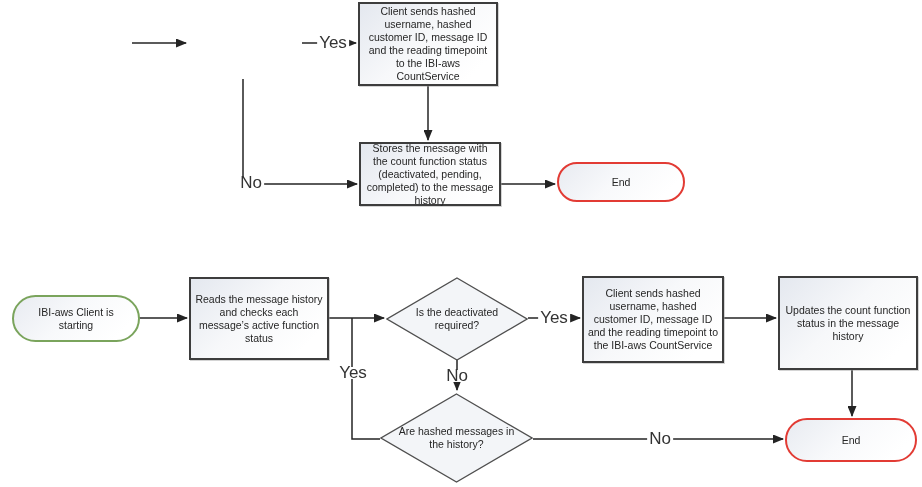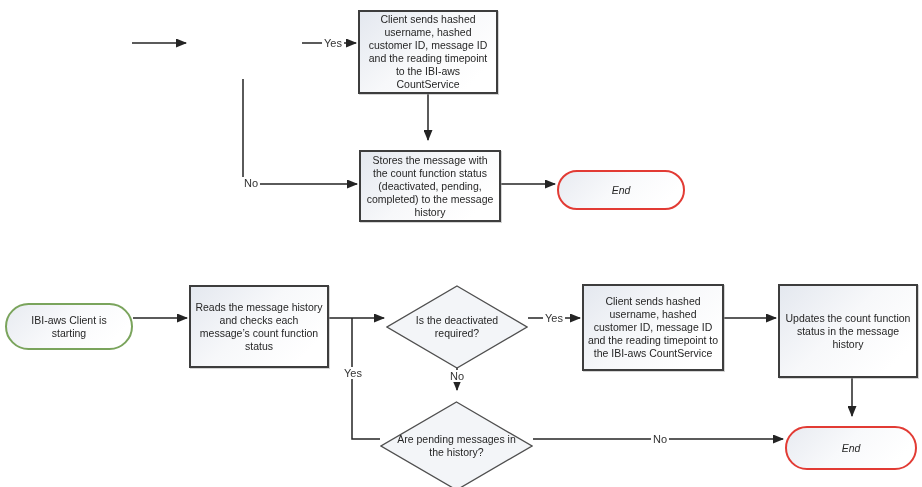--- a/index.html
+++ b/index.html
@@ -20,48 +20,47 @@
   .node {
     position: absolute;
     display: flex;
     align-items: center;
     justify-content: center;
     text-align: center;
     font-size: 10.5px;
     line-height: 13px;
     color: #262626;
     box-sizing: border-box;
-    margin-top: 8px;
   }
   .process {
     border: 2px solid #3d3d3d;
     background: linear-gradient(135deg, #e4e8ef 0%, #f7f8fa 45%, #ffffff 85%);
     padding: 2px 3px;
     box-shadow: 1px 1px 0 rgba(160,160,160,0.45);
   }
   .terminator {
     border-radius: 24px;
     background: linear-gradient(135deg, #e8ebf1 0%, #f8f9fb 45%, #ffffff 85%);
     padding: 2px 6px;
   }
   .terminator.start { border: 2px solid #7aa45c; }
-  .terminator.end   { border: 2px solid #e23b34; font-style: italic; }
+  .terminator.end   { border: 2px solid #e23b34; }
   .decision { background: transparent; }
   .decision svg { position: absolute; left: 0; top: 0; width: 100%; height: 100%; }
   .decision .dtext {
     position: relative;
     z-index: 1;
     padding: 0 14px;
   }
   .edge-label {
     position: absolute;
     transform: translate(-50%, -50%);
     background: #ffffff;
     padding: 0 2px;
-    font-size: 11px;
+    font-size: 17px;
     line-height: 12px;
     color: #333333;
     z-index: 2;
     white-space: nowrap;
   }
 </style>
 </head>
 <body>
 
 <div class="canvas">
@@ -84,47 +83,47 @@
     <path d="M852,362 V416" fill="none" stroke="#242424" stroke-width="1.5" marker-end="url(#arrow)"></path>
     <path d="M457,360 V390" fill="none" stroke="#242424" stroke-width="1.5" marker-end="url(#arrow)"></path>
     <path d="M380,439 H352 V318" fill="none" stroke="#242424" stroke-width="1.5"></path>
     <path d="M533,439 H783" fill="none" stroke="#242424" stroke-width="1.5" marker-end="url(#arrow)"></path>
   </svg>
 
 
 
   <div class="node process" style="left:358px; top:2px; width:140px; height:84px;">Client sends hashed username, hashed customer ID, message ID and the reading timepoint to the IBI-aws CountService</div>
 
-  <div class="node process" style="left:359px; top:142px; width:142px; height:72px;">Stores the message with the count function status (deactivated, pending, completed) to the message history</div>
+  <div class="node process" style="left:359px; top:142px; width:142px; height:64px;">Stores the message with the count function status (deactivated, pending, completed) to the message history</div>
 
   <div class="node terminator end" style="left:557px; top:162px; width:128px; height:40px;">End</div>
 
   <span class="edge-label" style="left:333px; top:43px;">Yes</span>
   <span class="edge-label" style="left:251px; top:183px;">No</span>
 
-  <div class="node terminator start" style="left:5px; top:295px; width:128px; height:47px;">IBI-aws Client is starting</div>
+  <div class="node terminator start" style="left:12px; top:295px; width:128px; height:47px;">IBI-aws Client is starting</div>
 
-  <div class="node process" style="left:189px; top:277px; width:140px; height:83px;">Reads the message history and checks each message’s count function status</div>
+  <div class="node process" style="left:189px; top:277px; width:140px; height:83px;">Reads the message history and checks each message’s active function status</div>
 
   <div class="node decision" style="left:386px; top:277px; width:142px; height:84px;">
     <svg viewBox="0 0 142 84">
       <polygon points="71,1 141,42 71,83 1,42" fill="#f3f5f8" stroke="#4f4f4f" stroke-width="1.3"></polygon>
     </svg>
     <div class="dtext">Is the deactivated required?</div>
   </div>
 
   <div class="node process" style="left:582px; top:276px; width:142px; height:87px;">Client sends hashed username, hashed customer ID, message ID and the reading timepoint to the IBI-aws CountService</div>
 
   <div class="node process" style="left:778px; top:276px; width:140px; height:94px;">Updates the count function status in the message history</div>
 
   <div class="node decision" style="left:380px; top:393px; width:153px; height:90px;">
     <svg viewBox="0 0 153 90">
       <polygon points="76.5,1 152,45 76.5,89 1,45" fill="#f3f5f8" stroke="#4f4f4f" stroke-width="1.3"></polygon>
     </svg>
-    <div class="dtext">Are pending messages in the history?</div>
+    <div class="dtext">Are hashed messages in the history?</div>
   </div>
 
   <div class="node terminator end" style="left:785px; top:418px; width:132px; height:44px;">End</div>
 
   <span class="edge-label" style="left:554px; top:318px;">Yes</span>
   <span class="edge-label" style="left:457px; top:376px;">No</span>
   <span class="edge-label" style="left:353px; top:373px;">Yes</span>
   <span class="edge-label" style="left:660px; top:439px;">No</span>
 
 </div>

